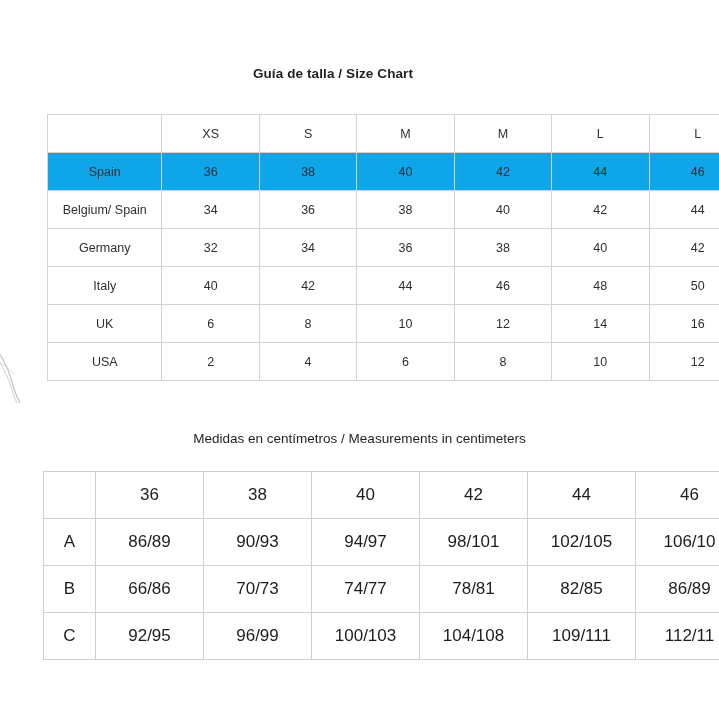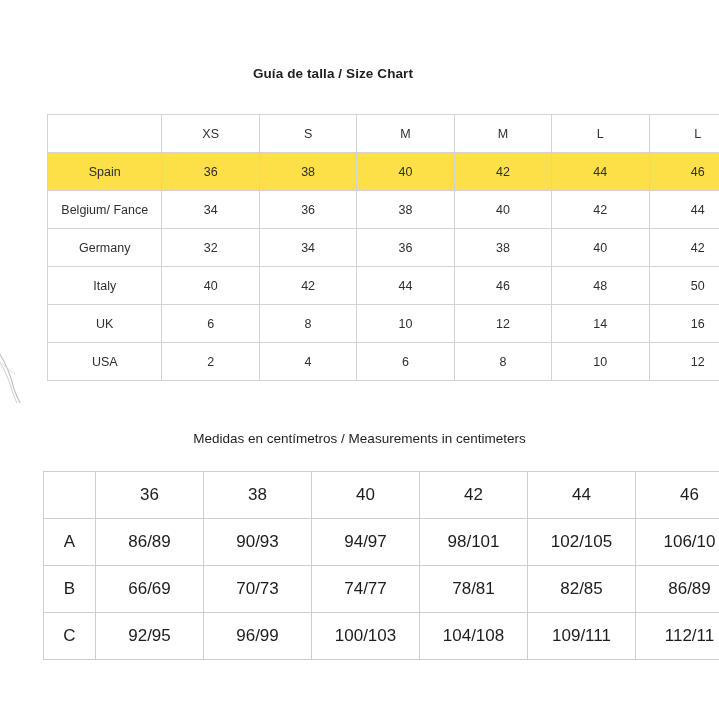--- a/index.html
+++ b/index.html
@@ -58,21 +58,21 @@
     padding: 0;
   }
   table.size-table col.c0 { width: 114px; }
   table.size-table col.cx { width: 97px; }
 
   table.size-table tr.head td {
     font-size: 12.5px;
     color: #303030;
   }
   table.size-table tr.spain td {
-    background: #fde047;
+    background: #0ea5e9;
     margin-left: 24px;
   }
 
   
   .meas-title {
     position: absolute;
     left: 0;
     top: 431px;
     width: 719px;
     text-align: center;
@@ -158,21 +158,21 @@
         <tr class="spain">
           <td>Spain</td>
           <td>36</td>
           <td>38</td>
           <td>40</td>
           <td>42</td>
           <td>44</td>
           <td>46</td>
         </tr>
         <tr>
-          <td>Belgium/ Fance</td>
+          <td>Belgium/ Spain</td>
           <td>34</td>
           <td>36</td>
           <td>38</td>
           <td>40</td>
           <td>42</td>
           <td>44</td>
         </tr>
         <tr>
           <td>Germany</td>
           <td>32</td>
@@ -240,21 +240,21 @@
           <td class="rowlabel">A</td>
           <td>86/89</td>
           <td>90/93</td>
           <td>94/97</td>
           <td>98/101</td>
           <td>102/105</td>
           <td>106/10</td>
         </tr>
         <tr>
           <td class="rowlabel">B</td>
-          <td>66/69</td>
+          <td>66/86</td>
           <td>70/73</td>
           <td>74/77</td>
           <td>78/81</td>
           <td>82/85</td>
           <td>86/89</td>
         </tr>
         <tr>
           <td class="rowlabel">C</td>
           <td>92/95</td>
           <td>96/99</td>

